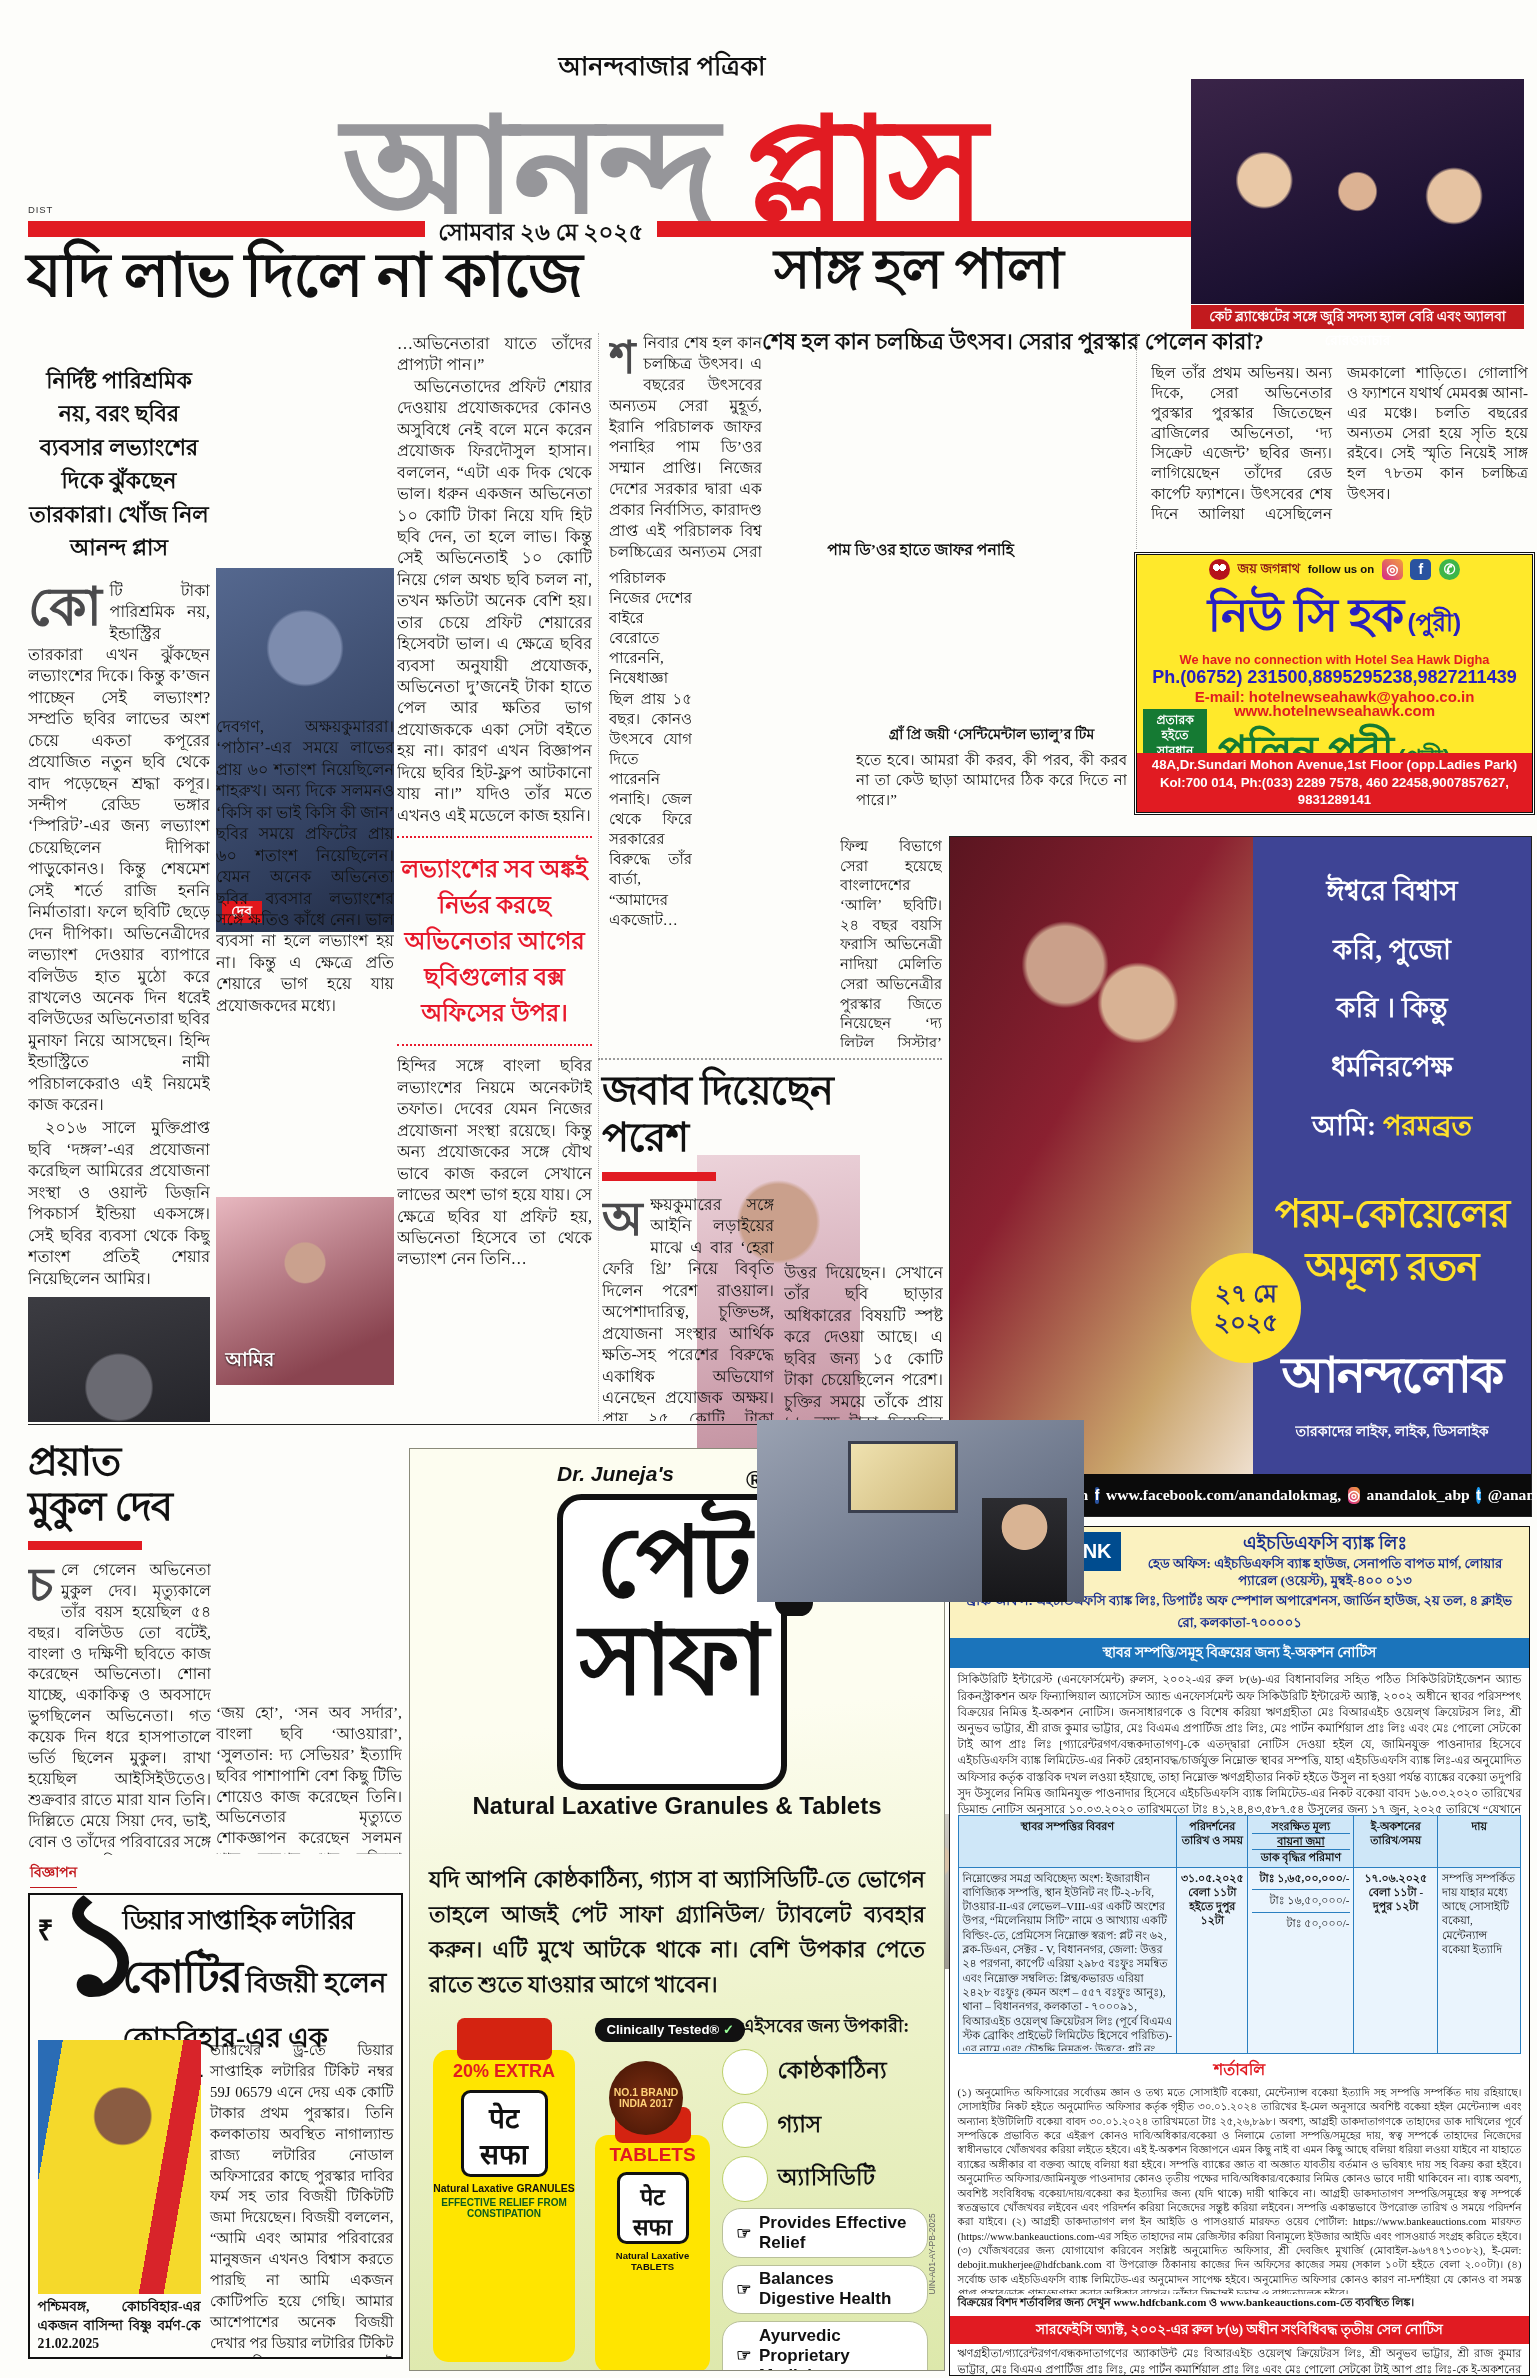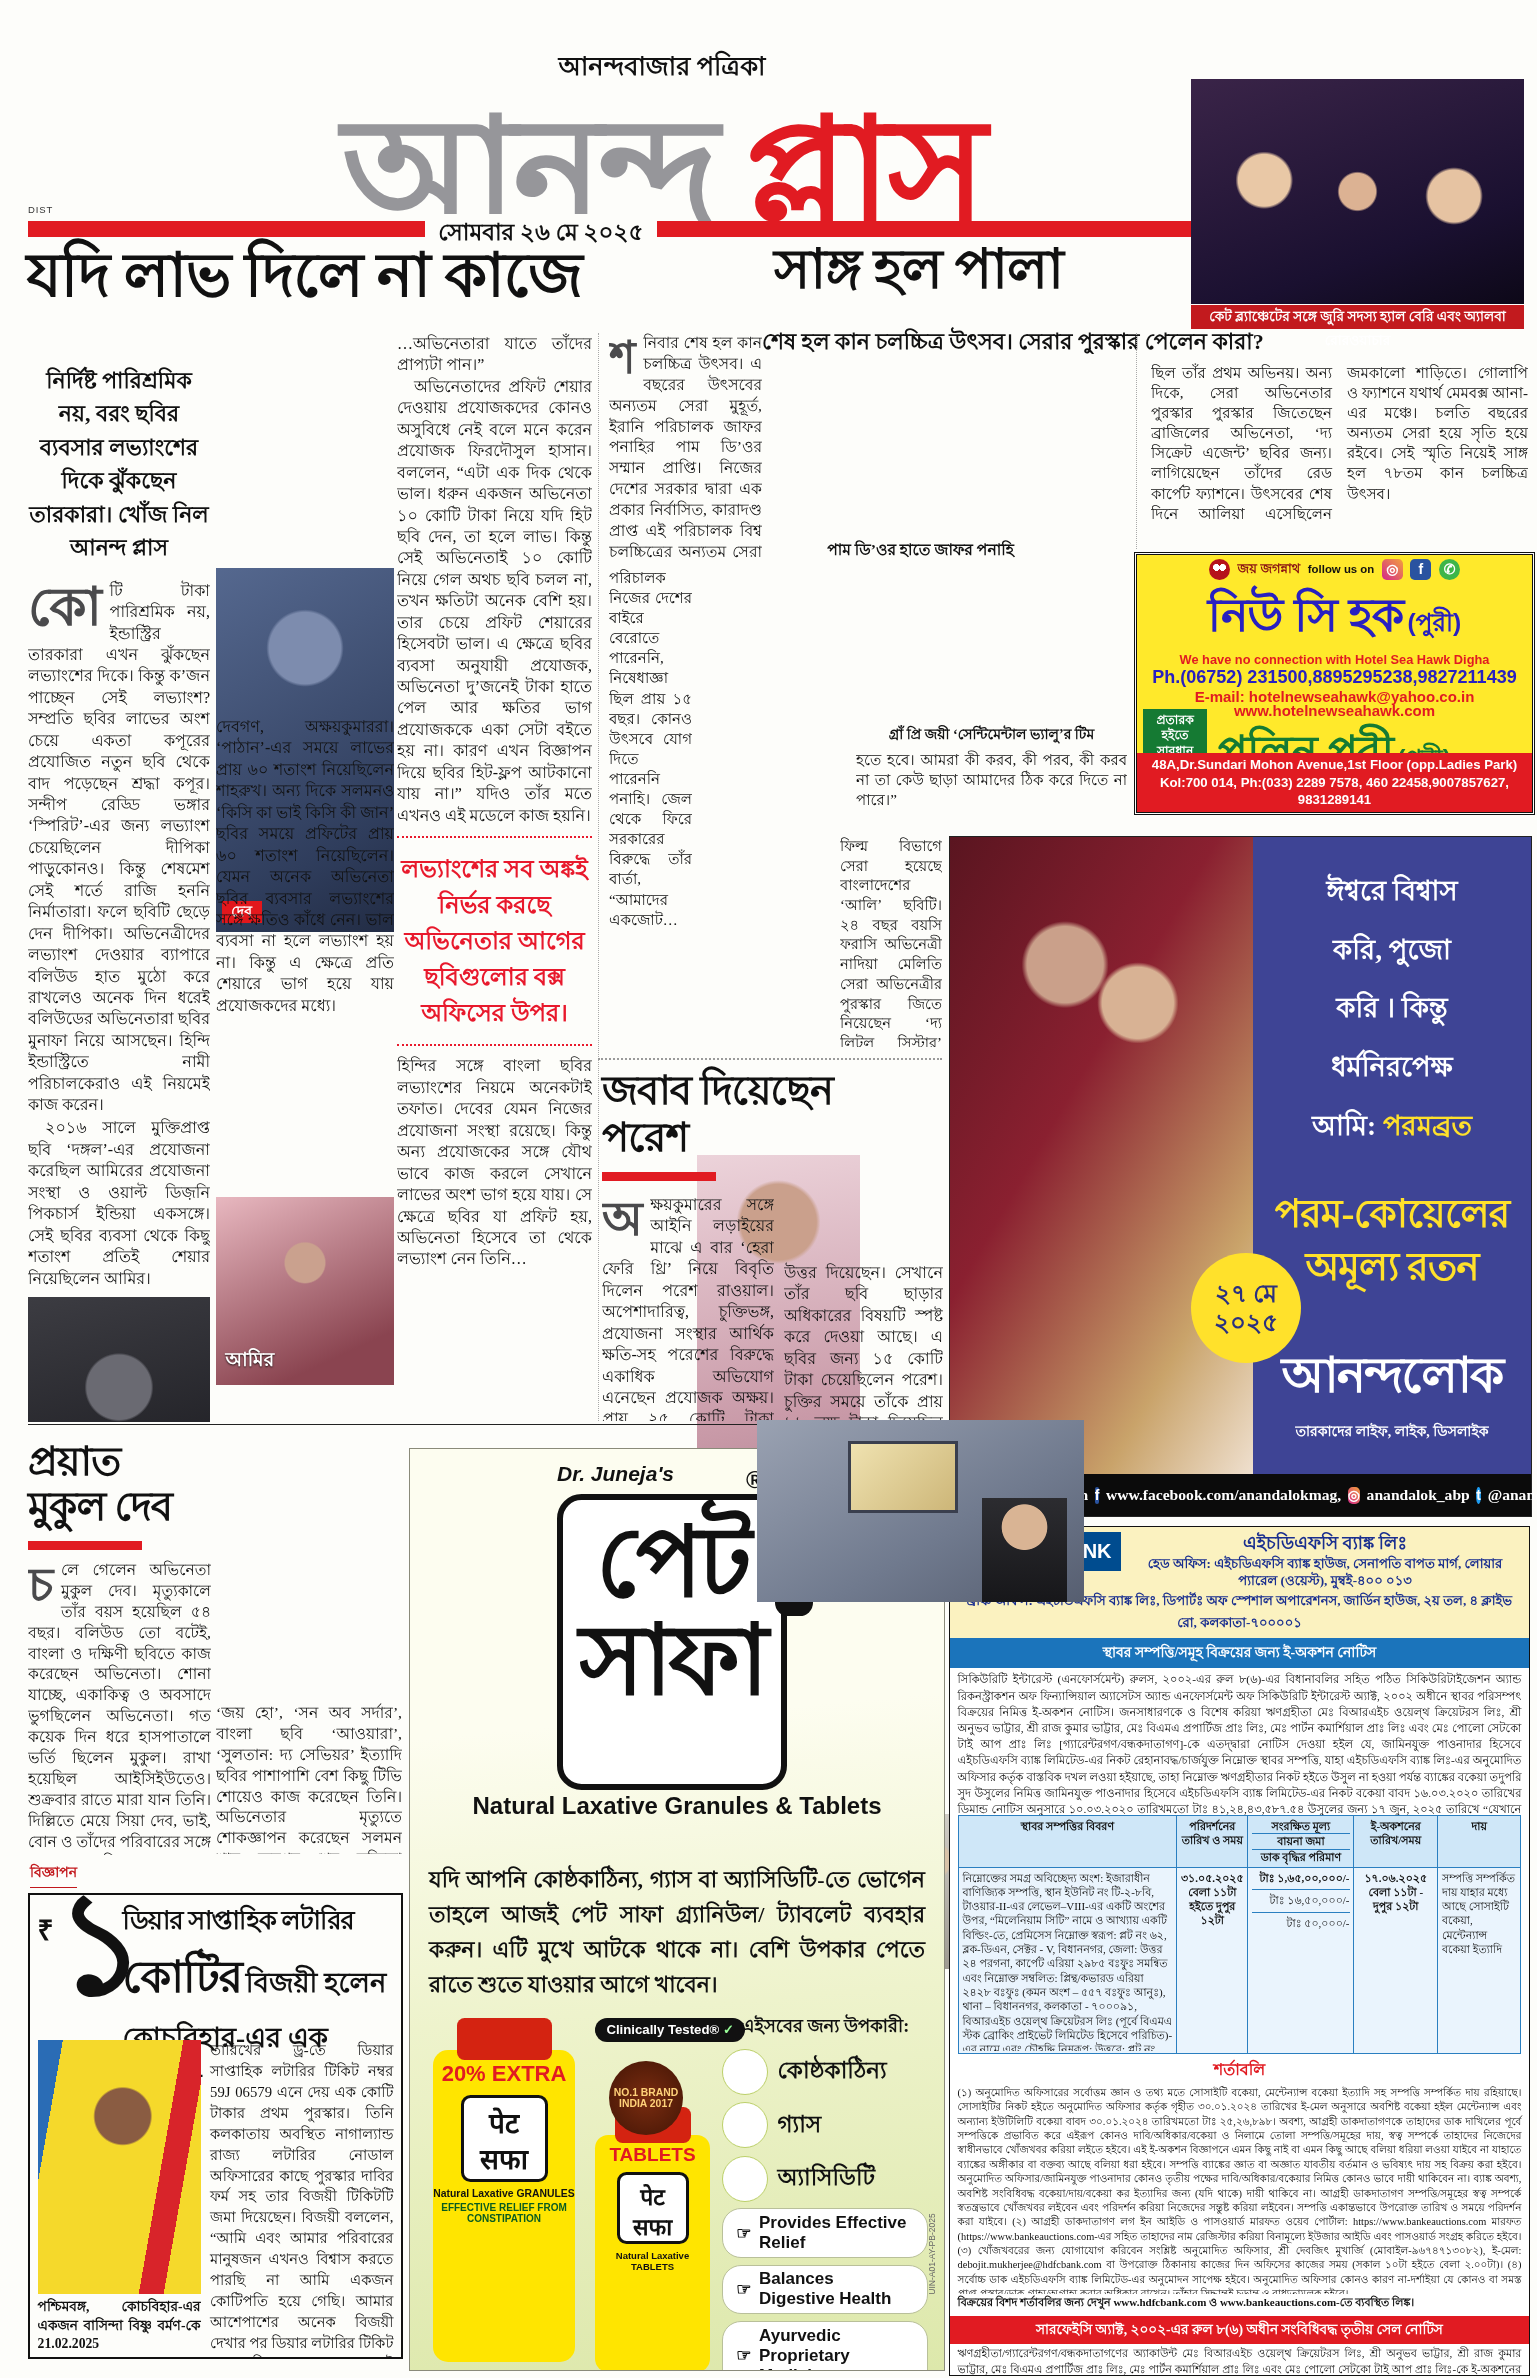--- a/index.html
+++ b/index.html
@@ -269,21 +269,21 @@
         <div style="font-size:98px;letter-spacing:-3.8px;">সাফা</div>
         <div style="position:absolute;right:-32px;top:57px;width:38px;height:59px;background:#111;border-radius:5.7px 5.7px 13.2px 13.2px;"></div>
       </div>
       <div style="position:absolute;left:0;top:343px;width:100%;text-align:center;font-size:24px;font-weight:bold;">Natural Laxative Granules &amp; Tablets</div>
     </div>
     <div style="padding:5.7px 19px 0 19px;font-size:22px;line-height:1.6;font-weight:bold;font-family:'Liberation Serif',serif;text-align:justify;">যদি আপনি কোষ্ঠকাঠিন্য, গ্যাস বা অ্যাসিডিটি-তে ভোগেন তাহলে আজই পেট সাফা গ্র্যানিউল/ ট্যাবলেট ব্যবহার করুন। এটি মুখে আটকে থাকে না। বেশি উপকার পেতে রাতে শুতে যাওয়ার আগে খাবেন।</div>
     <div style="position:relative;height:397px;margin-top:9.5px;">
 
       <div style="position:absolute;left:23px;top:38px;width:142px;height:312px;background:#ffe500;border-radius:15px;text-align:center;">
         <div style="position:absolute;left:24px;top:-32px;width:95px;height:42px;background:#d42311;border-radius:7.6px;"></div>
-        <div style="color:#e11b22;font-weight:bold;font-size:22px;margin-top:11.4px;">20% EXTRA</div>
+        <div style="color:#e11b22;font-weight:bold;font-size:18px;margin-top:11.4px;">20% EXTRA</div>
         <div style="margin:7.6px auto 0;width:87px;height:87px;background:#fff;border:3.8px solid #111;border-radius:9.5px;font-size:28px;font-weight:bold;line-height:1.3;padding-top:7.6px;box-sizing:border-box;">पेट सफा</div>
         <div style="font-size:10.4px;font-weight:bold;margin-top:5.7px;">Natural Laxative GRANULES</div>
         <div style="font-size:10px;font-weight:bold;color:#0a5c20;margin-top:3.8px;padding:0 7.6px;">EFFECTIVE RELIEF FROM CONSTIPATION</div>
       </div>
 
       <div style="position:absolute;left:185px;top:123px;width:115px;height:237px;background:#ffe500;border-radius:13.2px;text-align:center;">
         <div style="position:absolute;left:20px;top:-28px;width:76px;height:36px;background:#d42311;border-radius:7.6px;"></div>
         <div style="color:#e11b22;font-weight:bold;font-size:19px;margin-top:9.5px;">TABLETS</div>
         <div style="margin:5.7px auto 0;width:72px;height:72px;background:#fff;border:3.8px solid #111;border-radius:9.5px;font-size:23px;font-weight:bold;line-height:1.3;padding-top:7.6px;box-sizing:border-box;">पेट सफा</div>
         <div style="font-size:9.5px;font-weight:bold;margin-top:5.7px;">Natural Laxative TABLETS</div>
@@ -351,21 +351,21 @@
     <div style="background:#1b74bb;color:#fff;font-size:14px;font-weight:bold;text-align:center;padding:2.8px 0;">স্থাবর সম্পত্তি/সমূহ বিক্রয়ের জন্য ই-অকশন নোটিস</div>
     <div class="just" style="font-size:11.4px;line-height:1.42;padding:3.8px 7.6px;height:140px;overflow:hidden;">সিকিউরিটি ইন্টারেস্ট (এনফোর্সমেন্ট) রুলস, ২০০২-এর রুল ৮(৬)-এর বিধানাবলির সহিত পঠিত সিকিউরিটাইজেশন অ্যান্ড রিকনস্ট্রাকশন অফ ফিন্যান্সিয়াল অ্যাসেটস অ্যান্ড এনফোর্সমেন্ট অফ সিকিউরিটি ইন্টারেস্ট অ্যাক্ট, ২০০২ অধীনে স্থাবর পরিসম্পৎ বিক্রয়ের নিমিত্ত ই-অকশন নোটিস। জনসাধারণকে ও বিশেষ করিয়া ঋণগ্রহীতা মেঃ বিআরএইচ ওয়েল্থ ক্রিয়েটরস লিঃ, শ্রী অনুভব ভাট্টার, শ্রী রাজ কুমার ভাট্টার, মেঃ বিএমএ প্রপার্টিজ প্রাঃ লিঃ, মেঃ পার্টন কমার্শিয়াল প্রাঃ লিঃ এবং মেঃ পোলো সেটকো টাই আপ প্রাঃ লিঃ [গ্যারেন্টরগণ/বন্ধকদাতাগণ]-কে এতদ্দ্বারা নোটিস দেওয়া হইল যে, জামিনযুক্ত পাওনাদার হিসেবে এইচডিএফসি ব্যাঙ্ক লিমিটেড-এর নিকট রেহানাবদ্ধ/চার্জযুক্ত নিম্নোক্ত স্থাবর সম্পত্তি, যাহা এইচডিএফসি ব্যাঙ্ক লিঃ-এর অনুমোদিত অফিসার কর্তৃক বাস্তবিক দখল লওয়া হইয়াছে, তাহা নিম্নোক্ত ঋণগ্রহীতার নিকট হইতে উসুল না হওয়া পর্যন্ত ব্যাঙ্কের বকেয়া তদুপরি সুদ উসুলের নিমিত্ত জামিনযুক্ত পাওনাদার হিসেবে এইচডিএফসি ব্যাঙ্ক লিমিটেড-এর নিকট বকেয়া বাবদ ১৬.০৩.২০২০ তারিখের ডিমান্ড নোটিস অনুসারে ১০.০৩.২০২০ তারিখমতো টাঃ ৪১,২৪,৪৩,৫৮৭.৫৪ উসুলের জন্য ১৭ জুন, ২০২৫ তারিখে “যেখানে যে অবস্থায় আছে”, “যেখানে যাহা কিছু আছে” এবং “যেখানে যেরূপ প্রকার আছে” ভিত্তিতে বিক্রয় করা হইবে।</div>
     <div style="padding:0 7.6px;">
       <table class="hdfc-t">
         <tbody>
             <tr>
           <th style="width:40%;" rowspan="2"><span>স্থাবর সম্পত্তির বিবরণ</span></th>
           <th style="width:11%;" rowspan="2"><span>পরিদর্শনের তারিখ ও সময়</span></th>
           <th style="width:19%;">
             <div>সংরক্ষিত মূল্য</div>
-            <div style="border-top:0.9px solid #2a7fc1;">বায়না জমা</div>
+            <div style="border-top:0.9px solid #2a7fc1;text-decoration:underline;">বায়না জমা</div>
             <div style="border-top:0.9px solid #2a7fc1;">ডাক বৃদ্ধির পরিমাণ</div>
           </th>
           <th style="width:15%;" rowspan="2"><span>ই-অকশনের তারিখ/সময়</span></th>
           <th style="width:15%;" rowspan="2"><span>দায়</span></th>
         </tr>
         <tr></tr>
         <tr>
           <td style="height:180px;overflow:hidden;">
                 <div style="height:180px;overflow:hidden;">নিম্নোক্তের সমগ্র অবিচ্ছেদ্য অংশ: ইজারাধীন বাণিজ্যিক সম্পত্তি, স্থান ইউনিট নং টি-২-৮বি, টাওয়ার-II-এর লেভেল–VIII-এর একটি অংশের উপর, “মিলেনিয়াম সিটি” নামে ও আখ্যায় একটি বিল্ডিং-তে, প্রেমিসেস নিম্নোক্ত স্বরূপ: প্লট নং ৬২, ব্লক-ডিএন, সেক্টর - V, বিধাননগর, জেলা: উত্তর ২৪ পরগনা, কার্পেট এরিয়া ২৯৮৫ বঃফুঃ সমন্বিত এবং নিম্নোক্ত সম্বলিত: প্লিন্থ/কভারড এরিয়া ২৪২৮ বঃফুঃ (কমন অংশ – ৫৫৭ বঃফুঃ আনুঃ), থানা – বিধাননগর, কলকাতা - ৭০০০৯১, বিআরএইচ ওয়েল্থ ক্রিয়েটরস লিঃ (পূর্বে বিএমএ স্টক ব্রোকিং প্রাইভেট লিমিটেড হিসেবে পরিচিত)-এর নামে এবং চৌহদ্দি নিম্নরূপ: উত্তরে: প্লট নং ডিএন-৫৩; দক্ষিণে: টাইপ II রাস্তা; পূর্বে: ইলেকট্রনিক রিজিয়োনাল টেস্ট ল্যাবরেটরি; পশ্চিমে: প্লট নং ডিএন-৫৪ ও প্লট নং ডিএন-৬১।</div>
               </td>

